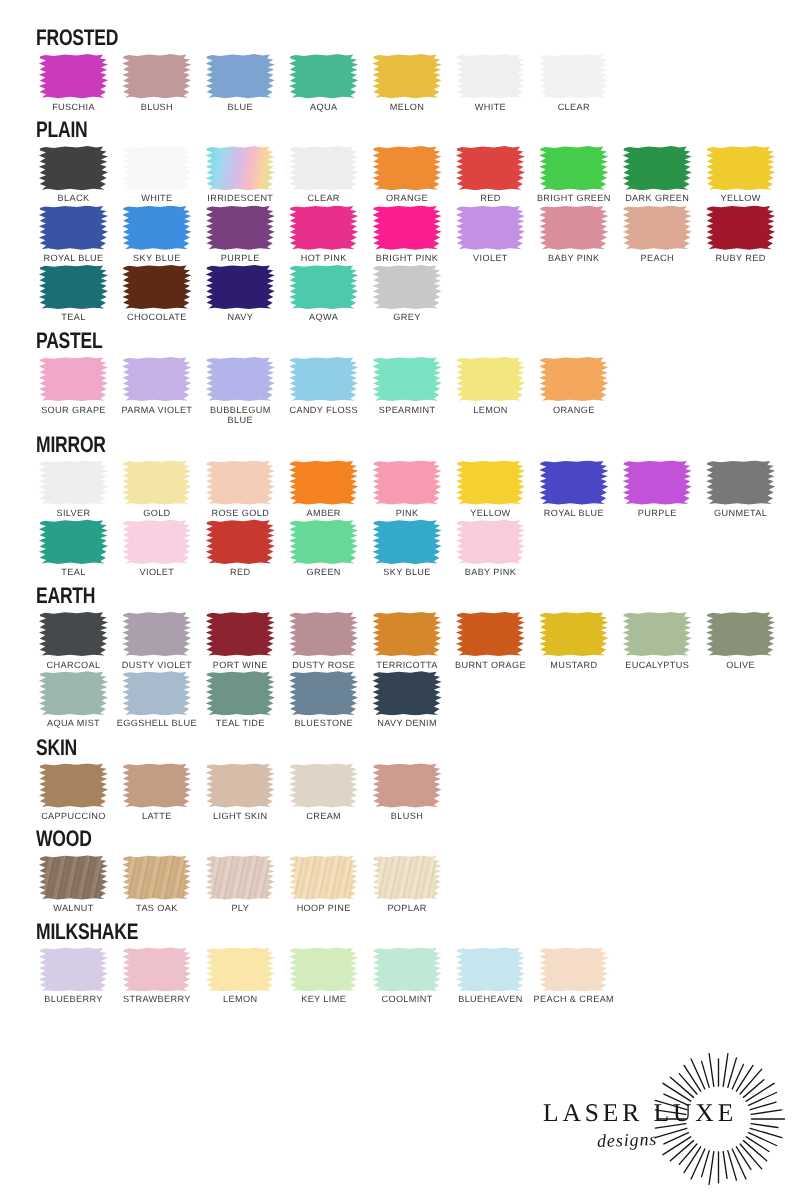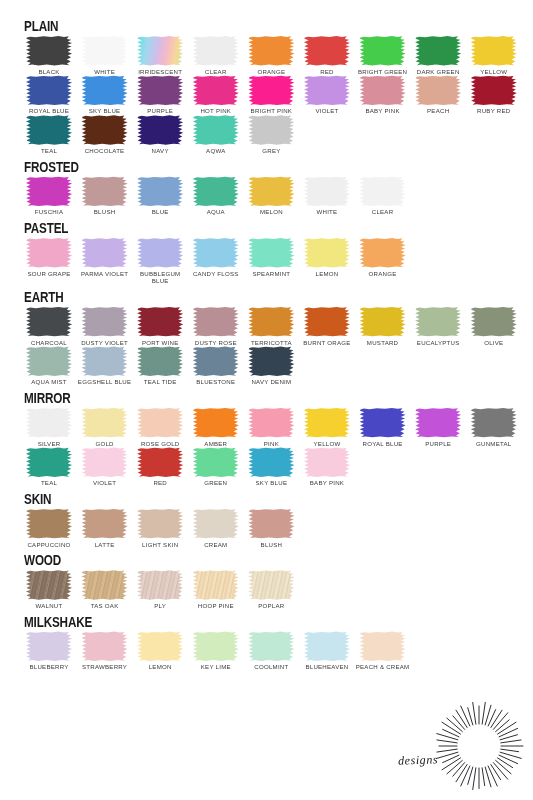--- a/index.html
+++ b/index.html
@@ -116,210 +116,210 @@
     transform: rotate(-2deg);
   }
   #sunburst { position: absolute; right: 0; top: 2px; }
 </style>
 </head>
 <body>
 
 <div id="sheet">
   <div id="sections-root">
       <div class="section">
-        <div class="section-title" style="color: rgb(27, 27, 27);">PLAIN</div>
-        <div class="row">
-          <div class="swatch-cell">
-            <div class="swatch">
-              <div class="paint" style="background-color: rgb(65, 65, 65);"></div>
-            </div>
-            <div class="swatch-label" style="color: rgb(59, 59, 59);">BLACK</div>
-          </div>
-          <div class="swatch-cell">
-            <div class="swatch">
-              <div class="paint" style="background-color: rgb(247, 247, 247);"></div>
+        <div class="section-title" style="color: rgb(27, 27, 27);">FROSTED</div>
+        <div class="row">
+          <div class="swatch-cell">
+            <div class="swatch">
+              <div class="paint" style="background-color: rgb(201, 59, 187);"></div>
+            </div>
+            <div class="swatch-label" style="color: rgb(59, 59, 59);">FUSCHIA</div>
+          </div>
+          <div class="swatch-cell">
+            <div class="swatch">
+              <div class="paint" style="background-color: rgb(192, 154, 153);"></div>
+            </div>
+            <div class="swatch-label" style="color: rgb(59, 59, 59);">BLUSH</div>
+          </div>
+          <div class="swatch-cell">
+            <div class="swatch">
+              <div class="paint" style="background-color: rgb(125, 163, 209);"></div>
+            </div>
+            <div class="swatch-label" style="color: rgb(59, 59, 59);">BLUE</div>
+          </div>
+          <div class="swatch-cell">
+            <div class="swatch">
+              <div class="paint" style="background-color: rgb(70, 184, 147);"></div>
+            </div>
+            <div class="swatch-label" style="color: rgb(59, 59, 59);">AQUA</div>
+          </div>
+          <div class="swatch-cell">
+            <div class="swatch">
+              <div class="paint" style="background-color: rgb(233, 189, 63);"></div>
+            </div>
+            <div class="swatch-label" style="color: rgb(59, 59, 59);">MELON</div>
+          </div>
+          <div class="swatch-cell">
+            <div class="swatch">
+              <div class="paint" style="background-color: rgb(239, 239, 239);"></div>
             </div>
             <div class="swatch-label" style="color: rgb(59, 59, 59);">WHITE</div>
           </div>
           <div class="swatch-cell">
             <div class="swatch">
-              <div class="paint" style="background: linear-gradient(100deg, rgb(95, 224, 221) 0%, rgb(159, 217, 239) 22%, rgb(212, 188, 232) 45%, rgb(246, 185, 200) 62%, rgb(247, 215, 154) 80%, rgb(201, 232, 154) 100%);"></div>
-            </div>
-            <div class="swatch-label" style="color: rgb(59, 59, 59);">IRRIDESCENT</div>
-          </div>
-          <div class="swatch-cell">
-            <div class="swatch">
-              <div class="paint" style="background-color: rgb(237, 237, 237);"></div>
+              <div class="paint" style="background-color: rgb(242, 242, 242);"></div>
             </div>
             <div class="swatch-label" style="color: rgb(59, 59, 59);">CLEAR</div>
-          </div>
-          <div class="swatch-cell">
-            <div class="swatch">
-              <div class="paint" style="background-color: rgb(239, 140, 51);"></div>
-            </div>
-            <div class="swatch-label" style="color: rgb(59, 59, 59);">ORANGE</div>
-          </div>
-          <div class="swatch-cell">
-            <div class="swatch">
-              <div class="paint" style="background-color: rgb(221, 67, 64);"></div>
-            </div>
-            <div class="swatch-label" style="color: rgb(59, 59, 59);">RED</div>
-          </div>
-          <div class="swatch-cell">
-            <div class="swatch">
-              <div class="paint" style="background-color: rgb(69, 204, 74);"></div>
-            </div>
-            <div class="swatch-label" style="color: rgb(59, 59, 59);">BRIGHT GREEN</div>
-          </div>
-          <div class="swatch-cell">
-            <div class="swatch">
-              <div class="paint" style="background-color: rgb(42, 147, 72);"></div>
-            </div>
-            <div class="swatch-label" style="color: rgb(59, 59, 59);">DARK GREEN</div>
-          </div>
-          <div class="swatch-cell">
-            <div class="swatch">
-              <div class="paint" style="background-color: rgb(240, 203, 48);"></div>
-            </div>
-            <div class="swatch-label" style="color: rgb(59, 59, 59);">YELLOW</div>
-          </div>
-        </div>
-        <div class="row">
-          <div class="swatch-cell">
-            <div class="swatch">
-              <div class="paint" style="background-color: rgb(58, 84, 164);"></div>
-            </div>
-            <div class="swatch-label" style="color: rgb(59, 59, 59);">ROYAL BLUE</div>
-          </div>
-          <div class="swatch-cell">
-            <div class="swatch">
-              <div class="paint" style="background-color: rgb(61, 142, 222);"></div>
-            </div>
-            <div class="swatch-label" style="color: rgb(59, 59, 59);">SKY BLUE</div>
-          </div>
-          <div class="swatch-cell">
-            <div class="swatch">
-              <div class="paint" style="background-color: rgb(122, 63, 126);"></div>
-            </div>
-            <div class="swatch-label" style="color: rgb(59, 59, 59);">PURPLE</div>
-          </div>
-          <div class="swatch-cell">
-            <div class="swatch">
-              <div class="paint" style="background-color: rgb(232, 48, 138);"></div>
-            </div>
-            <div class="swatch-label" style="color: rgb(59, 59, 59);">HOT PINK</div>
-          </div>
-          <div class="swatch-cell">
-            <div class="swatch">
-              <div class="paint" style="background-color: rgb(250, 30, 142);"></div>
-            </div>
-            <div class="swatch-label" style="color: rgb(59, 59, 59);">BRIGHT PINK</div>
-          </div>
-          <div class="swatch-cell">
-            <div class="swatch">
-              <div class="paint" style="background-color: rgb(196, 144, 228);"></div>
-            </div>
-            <div class="swatch-label" style="color: rgb(59, 59, 59);">VIOLET</div>
-          </div>
-          <div class="swatch-cell">
-            <div class="swatch">
-              <div class="paint" style="background-color: rgb(217, 142, 155);"></div>
-            </div>
-            <div class="swatch-label" style="color: rgb(59, 59, 59);">BABY PINK</div>
-          </div>
-          <div class="swatch-cell">
-            <div class="swatch">
-              <div class="paint" style="background-color: rgb(221, 168, 147);"></div>
-            </div>
-            <div class="swatch-label" style="color: rgb(59, 59, 59);">PEACH</div>
-          </div>
-          <div class="swatch-cell">
-            <div class="swatch">
-              <div class="paint" style="background-color: rgb(163, 23, 44);"></div>
-            </div>
-            <div class="swatch-label" style="color: rgb(59, 59, 59);">RUBY RED</div>
-          </div>
-        </div>
-        <div class="row">
-          <div class="swatch-cell">
-            <div class="swatch">
-              <div class="paint" style="background-color: rgb(28, 110, 118);"></div>
-            </div>
-            <div class="swatch-label" style="color: rgb(59, 59, 59);">TEAL</div>
-          </div>
-          <div class="swatch-cell">
-            <div class="swatch">
-              <div class="paint" style="background-color: rgb(93, 42, 22);"></div>
-            </div>
-            <div class="swatch-label" style="color: rgb(59, 59, 59);">CHOCOLATE</div>
-          </div>
-          <div class="swatch-cell">
-            <div class="swatch">
-              <div class="paint" style="background-color: rgb(45, 28, 112);"></div>
-            </div>
-            <div class="swatch-label" style="color: rgb(59, 59, 59);">NAVY</div>
-          </div>
-          <div class="swatch-cell">
-            <div class="swatch">
-              <div class="paint" style="background-color: rgb(77, 201, 173);"></div>
-            </div>
-            <div class="swatch-label" style="color: rgb(59, 59, 59);">AQWA</div>
-          </div>
-          <div class="swatch-cell">
-            <div class="swatch">
-              <div class="paint" style="background-color: rgb(200, 200, 200);"></div>
-            </div>
-            <div class="swatch-label" style="color: rgb(59, 59, 59);">GREY</div>
           </div>
         </div>
       </div>
       <div class="section">
-        <div class="section-title" style="color: rgb(27, 27, 27);">FROSTED</div>
-        <div class="row">
-          <div class="swatch-cell">
-            <div class="swatch">
-              <div class="paint" style="background-color: rgb(201, 59, 187);"></div>
-            </div>
-            <div class="swatch-label" style="color: rgb(59, 59, 59);">FUSCHIA</div>
-          </div>
-          <div class="swatch-cell">
-            <div class="swatch">
-              <div class="paint" style="background-color: rgb(192, 154, 153);"></div>
-            </div>
-            <div class="swatch-label" style="color: rgb(59, 59, 59);">BLUSH</div>
-          </div>
-          <div class="swatch-cell">
-            <div class="swatch">
-              <div class="paint" style="background-color: rgb(125, 163, 209);"></div>
-            </div>
-            <div class="swatch-label" style="color: rgb(59, 59, 59);">BLUE</div>
-          </div>
-          <div class="swatch-cell">
-            <div class="swatch">
-              <div class="paint" style="background-color: rgb(70, 184, 147);"></div>
-            </div>
-            <div class="swatch-label" style="color: rgb(59, 59, 59);">AQUA</div>
-          </div>
-          <div class="swatch-cell">
-            <div class="swatch">
-              <div class="paint" style="background-color: rgb(233, 189, 63);"></div>
-            </div>
-            <div class="swatch-label" style="color: rgb(59, 59, 59);">MELON</div>
-          </div>
-          <div class="swatch-cell">
-            <div class="swatch">
-              <div class="paint" style="background-color: rgb(239, 239, 239);"></div>
+        <div class="section-title" style="color: rgb(27, 27, 27);">PLAIN</div>
+        <div class="row">
+          <div class="swatch-cell">
+            <div class="swatch">
+              <div class="paint" style="background-color: rgb(65, 65, 65);"></div>
+            </div>
+            <div class="swatch-label" style="color: rgb(59, 59, 59);">BLACK</div>
+          </div>
+          <div class="swatch-cell">
+            <div class="swatch">
+              <div class="paint" style="background-color: rgb(247, 247, 247);"></div>
             </div>
             <div class="swatch-label" style="color: rgb(59, 59, 59);">WHITE</div>
           </div>
           <div class="swatch-cell">
             <div class="swatch">
-              <div class="paint" style="background-color: rgb(242, 242, 242);"></div>
+              <div class="paint" style="background: linear-gradient(100deg, rgb(95, 224, 221) 0%, rgb(159, 217, 239) 22%, rgb(212, 188, 232) 45%, rgb(246, 185, 200) 62%, rgb(247, 215, 154) 80%, rgb(201, 232, 154) 100%);"></div>
+            </div>
+            <div class="swatch-label" style="color: rgb(59, 59, 59);">IRRIDESCENT</div>
+          </div>
+          <div class="swatch-cell">
+            <div class="swatch">
+              <div class="paint" style="background-color: rgb(237, 237, 237);"></div>
             </div>
             <div class="swatch-label" style="color: rgb(59, 59, 59);">CLEAR</div>
+          </div>
+          <div class="swatch-cell">
+            <div class="swatch">
+              <div class="paint" style="background-color: rgb(239, 140, 51);"></div>
+            </div>
+            <div class="swatch-label" style="color: rgb(59, 59, 59);">ORANGE</div>
+          </div>
+          <div class="swatch-cell">
+            <div class="swatch">
+              <div class="paint" style="background-color: rgb(221, 67, 64);"></div>
+            </div>
+            <div class="swatch-label" style="color: rgb(59, 59, 59);">RED</div>
+          </div>
+          <div class="swatch-cell">
+            <div class="swatch">
+              <div class="paint" style="background-color: rgb(69, 204, 74);"></div>
+            </div>
+            <div class="swatch-label" style="color: rgb(59, 59, 59);">BRIGHT GREEN</div>
+          </div>
+          <div class="swatch-cell">
+            <div class="swatch">
+              <div class="paint" style="background-color: rgb(42, 147, 72);"></div>
+            </div>
+            <div class="swatch-label" style="color: rgb(59, 59, 59);">DARK GREEN</div>
+          </div>
+          <div class="swatch-cell">
+            <div class="swatch">
+              <div class="paint" style="background-color: rgb(240, 203, 48);"></div>
+            </div>
+            <div class="swatch-label" style="color: rgb(59, 59, 59);">YELLOW</div>
+          </div>
+        </div>
+        <div class="row">
+          <div class="swatch-cell">
+            <div class="swatch">
+              <div class="paint" style="background-color: rgb(58, 84, 164);"></div>
+            </div>
+            <div class="swatch-label" style="color: rgb(59, 59, 59);">ROYAL BLUE</div>
+          </div>
+          <div class="swatch-cell">
+            <div class="swatch">
+              <div class="paint" style="background-color: rgb(61, 142, 222);"></div>
+            </div>
+            <div class="swatch-label" style="color: rgb(59, 59, 59);">SKY BLUE</div>
+          </div>
+          <div class="swatch-cell">
+            <div class="swatch">
+              <div class="paint" style="background-color: rgb(122, 63, 126);"></div>
+            </div>
+            <div class="swatch-label" style="color: rgb(59, 59, 59);">PURPLE</div>
+          </div>
+          <div class="swatch-cell">
+            <div class="swatch">
+              <div class="paint" style="background-color: rgb(232, 48, 138);"></div>
+            </div>
+            <div class="swatch-label" style="color: rgb(59, 59, 59);">HOT PINK</div>
+          </div>
+          <div class="swatch-cell">
+            <div class="swatch">
+              <div class="paint" style="background-color: rgb(250, 30, 142);"></div>
+            </div>
+            <div class="swatch-label" style="color: rgb(59, 59, 59);">BRIGHT PINK</div>
+          </div>
+          <div class="swatch-cell">
+            <div class="swatch">
+              <div class="paint" style="background-color: rgb(196, 144, 228);"></div>
+            </div>
+            <div class="swatch-label" style="color: rgb(59, 59, 59);">VIOLET</div>
+          </div>
+          <div class="swatch-cell">
+            <div class="swatch">
+              <div class="paint" style="background-color: rgb(217, 142, 155);"></div>
+            </div>
+            <div class="swatch-label" style="color: rgb(59, 59, 59);">BABY PINK</div>
+          </div>
+          <div class="swatch-cell">
+            <div class="swatch">
+              <div class="paint" style="background-color: rgb(221, 168, 147);"></div>
+            </div>
+            <div class="swatch-label" style="color: rgb(59, 59, 59);">PEACH</div>
+          </div>
+          <div class="swatch-cell">
+            <div class="swatch">
+              <div class="paint" style="background-color: rgb(163, 23, 44);"></div>
+            </div>
+            <div class="swatch-label" style="color: rgb(59, 59, 59);">RUBY RED</div>
+          </div>
+        </div>
+        <div class="row">
+          <div class="swatch-cell">
+            <div class="swatch">
+              <div class="paint" style="background-color: rgb(28, 110, 118);"></div>
+            </div>
+            <div class="swatch-label" style="color: rgb(59, 59, 59);">TEAL</div>
+          </div>
+          <div class="swatch-cell">
+            <div class="swatch">
+              <div class="paint" style="background-color: rgb(93, 42, 22);"></div>
+            </div>
+            <div class="swatch-label" style="color: rgb(59, 59, 59);">CHOCOLATE</div>
+          </div>
+          <div class="swatch-cell">
+            <div class="swatch">
+              <div class="paint" style="background-color: rgb(45, 28, 112);"></div>
+            </div>
+            <div class="swatch-label" style="color: rgb(59, 59, 59);">NAVY</div>
+          </div>
+          <div class="swatch-cell">
+            <div class="swatch">
+              <div class="paint" style="background-color: rgb(77, 201, 173);"></div>
+            </div>
+            <div class="swatch-label" style="color: rgb(59, 59, 59);">AQWA</div>
+          </div>
+          <div class="swatch-cell">
+            <div class="swatch">
+              <div class="paint" style="background-color: rgb(200, 200, 200);"></div>
+            </div>
+            <div class="swatch-label" style="color: rgb(59, 59, 59);">GREY</div>
           </div>
         </div>
       </div>
       <div class="section">
         <div class="section-title" style="color: rgb(27, 27, 27);">PASTEL</div>
         <div class="row">
           <div class="swatch-cell">
             <div class="swatch">
               <div class="paint" style="background-color: rgb(240, 167, 200);"></div>
             </div>
@@ -357,204 +357,204 @@
           </div>
           <div class="swatch-cell">
             <div class="swatch">
               <div class="paint" style="background-color: rgb(244, 168, 94);"></div>
             </div>
             <div class="swatch-label" style="color: rgb(59, 59, 59);">ORANGE</div>
           </div>
         </div>
       </div>
       <div class="section">
-        <div class="section-title" style="color: rgb(27, 27, 27);">EARTH</div>
-        <div class="row">
-          <div class="swatch-cell">
-            <div class="swatch">
-              <div class="paint" style="background-color: rgb(69, 73, 76);"></div>
-            </div>
-            <div class="swatch-label" style="color: rgb(59, 59, 59);">CHARCOAL</div>
-          </div>
-          <div class="swatch-cell">
-            <div class="swatch">
-              <div class="paint" style="background-color: rgb(171, 159, 173);"></div>
-            </div>
-            <div class="swatch-label" style="color: rgb(59, 59, 59);">DUSTY VIOLET</div>
-          </div>
-          <div class="swatch-cell">
-            <div class="swatch">
-              <div class="paint" style="background-color: rgb(140, 35, 49);"></div>
-            </div>
-            <div class="swatch-label" style="color: rgb(59, 59, 59);">PORT WINE</div>
-          </div>
-          <div class="swatch-cell">
-            <div class="swatch">
-              <div class="paint" style="background-color: rgb(185, 143, 150);"></div>
-            </div>
-            <div class="swatch-label" style="color: rgb(59, 59, 59);">DUSTY ROSE</div>
-          </div>
-          <div class="swatch-cell">
-            <div class="swatch">
-              <div class="paint" style="background-color: rgb(213, 135, 44);"></div>
-            </div>
-            <div class="swatch-label" style="color: rgb(59, 59, 59);">TERRICOTTA</div>
-          </div>
-          <div class="swatch-cell">
-            <div class="swatch">
-              <div class="paint" style="background-color: rgb(203, 90, 28);"></div>
-            </div>
-            <div class="swatch-label" style="color: rgb(59, 59, 59);">BURNT ORAGE</div>
-          </div>
-          <div class="swatch-cell">
-            <div class="swatch">
-              <div class="paint" style="background-color: rgb(223, 187, 35);"></div>
-            </div>
-            <div class="swatch-label" style="color: rgb(59, 59, 59);">MUSTARD</div>
-          </div>
-          <div class="swatch-cell">
-            <div class="swatch">
-              <div class="paint" style="background-color: rgb(169, 189, 153);"></div>
-            </div>
-            <div class="swatch-label" style="color: rgb(59, 59, 59);">EUCALYPTUS</div>
-          </div>
-          <div class="swatch-cell">
-            <div class="swatch">
-              <div class="paint" style="background-color: rgb(135, 146, 121);"></div>
-            </div>
-            <div class="swatch-label" style="color: rgb(59, 59, 59);">OLIVE</div>
-          </div>
-        </div>
-        <div class="row">
-          <div class="swatch-cell">
-            <div class="swatch">
-              <div class="paint" style="background-color: rgb(156, 183, 171);"></div>
-            </div>
-            <div class="swatch-label" style="color: rgb(59, 59, 59);">AQUA MIST</div>
-          </div>
-          <div class="swatch-cell">
-            <div class="swatch">
-              <div class="paint" style="background-color: rgb(168, 187, 205);"></div>
-            </div>
-            <div class="swatch-label" style="color: rgb(59, 59, 59);">EGGSHELL BLUE</div>
-          </div>
-          <div class="swatch-cell">
-            <div class="swatch">
-              <div class="paint" style="background-color: rgb(110, 147, 137);"></div>
-            </div>
-            <div class="swatch-label" style="color: rgb(59, 59, 59);">TEAL TIDE</div>
-          </div>
-          <div class="swatch-cell">
-            <div class="swatch">
-              <div class="paint" style="background-color: rgb(107, 131, 150);"></div>
-            </div>
-            <div class="swatch-label" style="color: rgb(59, 59, 59);">BLUESTONE</div>
-          </div>
-          <div class="swatch-cell">
-            <div class="swatch">
-              <div class="paint" style="background-color: rgb(52, 67, 81);"></div>
-            </div>
-            <div class="swatch-label" style="color: rgb(59, 59, 59);">NAVY DENIM</div>
+        <div class="section-title" style="color: rgb(27, 27, 27);">MIRROR</div>
+        <div class="row">
+          <div class="swatch-cell">
+            <div class="swatch">
+              <div class="paint" style="background-color: rgb(238, 238, 238);"></div>
+            </div>
+            <div class="swatch-label" style="color: rgb(59, 59, 59);">SILVER</div>
+          </div>
+          <div class="swatch-cell">
+            <div class="swatch">
+              <div class="paint" style="background-color: rgb(242, 229, 166);"></div>
+            </div>
+            <div class="swatch-label" style="color: rgb(59, 59, 59);">GOLD</div>
+          </div>
+          <div class="swatch-cell">
+            <div class="swatch">
+              <div class="paint" style="background-color: rgb(245, 204, 182);"></div>
+            </div>
+            <div class="swatch-label" style="color: rgb(59, 59, 59);">ROSE GOLD</div>
+          </div>
+          <div class="swatch-cell">
+            <div class="swatch">
+              <div class="paint" style="background-color: rgb(245, 130, 32);"></div>
+            </div>
+            <div class="swatch-label" style="color: rgb(59, 59, 59);">AMBER</div>
+          </div>
+          <div class="swatch-cell">
+            <div class="swatch">
+              <div class="paint" style="background-color: rgb(247, 155, 176);"></div>
+            </div>
+            <div class="swatch-label" style="color: rgb(59, 59, 59);">PINK</div>
+          </div>
+          <div class="swatch-cell">
+            <div class="swatch">
+              <div class="paint" style="background-color: rgb(245, 208, 46);"></div>
+            </div>
+            <div class="swatch-label" style="color: rgb(59, 59, 59);">YELLOW</div>
+          </div>
+          <div class="swatch-cell">
+            <div class="swatch">
+              <div class="paint" style="background-color: rgb(74, 71, 196);"></div>
+            </div>
+            <div class="swatch-label" style="color: rgb(59, 59, 59);">ROYAL BLUE</div>
+          </div>
+          <div class="swatch-cell">
+            <div class="swatch">
+              <div class="paint" style="background-color: rgb(194, 82, 216);"></div>
+            </div>
+            <div class="swatch-label" style="color: rgb(59, 59, 59);">PURPLE</div>
+          </div>
+          <div class="swatch-cell">
+            <div class="swatch">
+              <div class="paint" style="background-color: rgb(120, 120, 120);"></div>
+            </div>
+            <div class="swatch-label" style="color: rgb(59, 59, 59);">GUNMETAL</div>
+          </div>
+        </div>
+        <div class="row">
+          <div class="swatch-cell">
+            <div class="swatch">
+              <div class="paint" style="background-color: rgb(40, 160, 136);"></div>
+            </div>
+            <div class="swatch-label" style="color: rgb(59, 59, 59);">TEAL</div>
+          </div>
+          <div class="swatch-cell">
+            <div class="swatch">
+              <div class="paint" style="background-color: rgb(249, 207, 226);"></div>
+            </div>
+            <div class="swatch-label" style="color: rgb(59, 59, 59);">VIOLET</div>
+          </div>
+          <div class="swatch-cell">
+            <div class="swatch">
+              <div class="paint" style="background-color: rgb(201, 55, 49);"></div>
+            </div>
+            <div class="swatch-label" style="color: rgb(59, 59, 59);">RED</div>
+          </div>
+          <div class="swatch-cell">
+            <div class="swatch">
+              <div class="paint" style="background-color: rgb(102, 217, 152);"></div>
+            </div>
+            <div class="swatch-label" style="color: rgb(59, 59, 59);">GREEN</div>
+          </div>
+          <div class="swatch-cell">
+            <div class="swatch">
+              <div class="paint" style="background-color: rgb(53, 169, 202);"></div>
+            </div>
+            <div class="swatch-label" style="color: rgb(59, 59, 59);">SKY BLUE</div>
+          </div>
+          <div class="swatch-cell">
+            <div class="swatch">
+              <div class="paint" style="background-color: rgb(249, 204, 221);"></div>
+            </div>
+            <div class="swatch-label" style="color: rgb(59, 59, 59);">BABY PINK</div>
           </div>
         </div>
       </div>
       <div class="section">
-        <div class="section-title" style="color: rgb(27, 27, 27);">MIRROR</div>
-        <div class="row">
-          <div class="swatch-cell">
-            <div class="swatch">
-              <div class="paint" style="background-color: rgb(238, 238, 238);"></div>
-            </div>
-            <div class="swatch-label" style="color: rgb(59, 59, 59);">SILVER</div>
-          </div>
-          <div class="swatch-cell">
-            <div class="swatch">
-              <div class="paint" style="background-color: rgb(242, 229, 166);"></div>
-            </div>
-            <div class="swatch-label" style="color: rgb(59, 59, 59);">GOLD</div>
-          </div>
-          <div class="swatch-cell">
-            <div class="swatch">
-              <div class="paint" style="background-color: rgb(245, 204, 182);"></div>
-            </div>
-            <div class="swatch-label" style="color: rgb(59, 59, 59);">ROSE GOLD</div>
-          </div>
-          <div class="swatch-cell">
-            <div class="swatch">
-              <div class="paint" style="background-color: rgb(245, 130, 32);"></div>
-            </div>
-            <div class="swatch-label" style="color: rgb(59, 59, 59);">AMBER</div>
-          </div>
-          <div class="swatch-cell">
-            <div class="swatch">
-              <div class="paint" style="background-color: rgb(247, 155, 176);"></div>
-            </div>
-            <div class="swatch-label" style="color: rgb(59, 59, 59);">PINK</div>
-          </div>
-          <div class="swatch-cell">
-            <div class="swatch">
-              <div class="paint" style="background-color: rgb(245, 208, 46);"></div>
-            </div>
-            <div class="swatch-label" style="color: rgb(59, 59, 59);">YELLOW</div>
-          </div>
-          <div class="swatch-cell">
-            <div class="swatch">
-              <div class="paint" style="background-color: rgb(74, 71, 196);"></div>
-            </div>
-            <div class="swatch-label" style="color: rgb(59, 59, 59);">ROYAL BLUE</div>
-          </div>
-          <div class="swatch-cell">
-            <div class="swatch">
-              <div class="paint" style="background-color: rgb(194, 82, 216);"></div>
-            </div>
-            <div class="swatch-label" style="color: rgb(59, 59, 59);">PURPLE</div>
-          </div>
-          <div class="swatch-cell">
-            <div class="swatch">
-              <div class="paint" style="background-color: rgb(120, 120, 120);"></div>
-            </div>
-            <div class="swatch-label" style="color: rgb(59, 59, 59);">GUNMETAL</div>
-          </div>
-        </div>
-        <div class="row">
-          <div class="swatch-cell">
-            <div class="swatch">
-              <div class="paint" style="background-color: rgb(40, 160, 136);"></div>
-            </div>
-            <div class="swatch-label" style="color: rgb(59, 59, 59);">TEAL</div>
-          </div>
-          <div class="swatch-cell">
-            <div class="swatch">
-              <div class="paint" style="background-color: rgb(249, 207, 226);"></div>
-            </div>
-            <div class="swatch-label" style="color: rgb(59, 59, 59);">VIOLET</div>
-          </div>
-          <div class="swatch-cell">
-            <div class="swatch">
-              <div class="paint" style="background-color: rgb(201, 55, 49);"></div>
-            </div>
-            <div class="swatch-label" style="color: rgb(59, 59, 59);">RED</div>
-          </div>
-          <div class="swatch-cell">
-            <div class="swatch">
-              <div class="paint" style="background-color: rgb(102, 217, 152);"></div>
-            </div>
-            <div class="swatch-label" style="color: rgb(59, 59, 59);">GREEN</div>
-          </div>
-          <div class="swatch-cell">
-            <div class="swatch">
-              <div class="paint" style="background-color: rgb(53, 169, 202);"></div>
-            </div>
-            <div class="swatch-label" style="color: rgb(59, 59, 59);">SKY BLUE</div>
-          </div>
-          <div class="swatch-cell">
-            <div class="swatch">
-              <div class="paint" style="background-color: rgb(249, 204, 221);"></div>
-            </div>
-            <div class="swatch-label" style="color: rgb(59, 59, 59);">BABY PINK</div>
+        <div class="section-title" style="color: rgb(27, 27, 27);">EARTH</div>
+        <div class="row">
+          <div class="swatch-cell">
+            <div class="swatch">
+              <div class="paint" style="background-color: rgb(69, 73, 76);"></div>
+            </div>
+            <div class="swatch-label" style="color: rgb(59, 59, 59);">CHARCOAL</div>
+          </div>
+          <div class="swatch-cell">
+            <div class="swatch">
+              <div class="paint" style="background-color: rgb(171, 159, 173);"></div>
+            </div>
+            <div class="swatch-label" style="color: rgb(59, 59, 59);">DUSTY VIOLET</div>
+          </div>
+          <div class="swatch-cell">
+            <div class="swatch">
+              <div class="paint" style="background-color: rgb(140, 35, 49);"></div>
+            </div>
+            <div class="swatch-label" style="color: rgb(59, 59, 59);">PORT WINE</div>
+          </div>
+          <div class="swatch-cell">
+            <div class="swatch">
+              <div class="paint" style="background-color: rgb(185, 143, 150);"></div>
+            </div>
+            <div class="swatch-label" style="color: rgb(59, 59, 59);">DUSTY ROSE</div>
+          </div>
+          <div class="swatch-cell">
+            <div class="swatch">
+              <div class="paint" style="background-color: rgb(213, 135, 44);"></div>
+            </div>
+            <div class="swatch-label" style="color: rgb(59, 59, 59);">TERRICOTTA</div>
+          </div>
+          <div class="swatch-cell">
+            <div class="swatch">
+              <div class="paint" style="background-color: rgb(203, 90, 28);"></div>
+            </div>
+            <div class="swatch-label" style="color: rgb(59, 59, 59);">BURNT ORAGE</div>
+          </div>
+          <div class="swatch-cell">
+            <div class="swatch">
+              <div class="paint" style="background-color: rgb(223, 187, 35);"></div>
+            </div>
+            <div class="swatch-label" style="color: rgb(59, 59, 59);">MUSTARD</div>
+          </div>
+          <div class="swatch-cell">
+            <div class="swatch">
+              <div class="paint" style="background-color: rgb(169, 189, 153);"></div>
+            </div>
+            <div class="swatch-label" style="color: rgb(59, 59, 59);">EUCALYPTUS</div>
+          </div>
+          <div class="swatch-cell">
+            <div class="swatch">
+              <div class="paint" style="background-color: rgb(135, 146, 121);"></div>
+            </div>
+            <div class="swatch-label" style="color: rgb(59, 59, 59);">OLIVE</div>
+          </div>
+        </div>
+        <div class="row">
+          <div class="swatch-cell">
+            <div class="swatch">
+              <div class="paint" style="background-color: rgb(156, 183, 171);"></div>
+            </div>
+            <div class="swatch-label" style="color: rgb(59, 59, 59);">AQUA MIST</div>
+          </div>
+          <div class="swatch-cell">
+            <div class="swatch">
+              <div class="paint" style="background-color: rgb(168, 187, 205);"></div>
+            </div>
+            <div class="swatch-label" style="color: rgb(59, 59, 59);">EGGSHELL BLUE</div>
+          </div>
+          <div class="swatch-cell">
+            <div class="swatch">
+              <div class="paint" style="background-color: rgb(110, 147, 137);"></div>
+            </div>
+            <div class="swatch-label" style="color: rgb(59, 59, 59);">TEAL TIDE</div>
+          </div>
+          <div class="swatch-cell">
+            <div class="swatch">
+              <div class="paint" style="background-color: rgb(107, 131, 150);"></div>
+            </div>
+            <div class="swatch-label" style="color: rgb(59, 59, 59);">BLUESTONE</div>
+          </div>
+          <div class="swatch-cell">
+            <div class="swatch">
+              <div class="paint" style="background-color: rgb(52, 67, 81);"></div>
+            </div>
+            <div class="swatch-label" style="color: rgb(59, 59, 59);">NAVY DENIM</div>
           </div>
         </div>
       </div>
       <div class="section">
         <div class="section-title" style="color: rgb(27, 27, 27);">SKIN</div>
         <div class="row">
           <div class="swatch-cell">
             <div class="swatch">
               <div class="paint" style="background-color: rgb(167, 130, 95);"></div>
             </div>
@@ -710,15 +710,16 @@
         <line x1="24.89" y1="39.80" x2="3.78" y2="33.60" stroke="#14161a" stroke-width="0.9" stroke-linecap="round"></line>
         <line x1="25.99" y1="36.86" x2="9.61" y2="29.38" stroke="#14161a" stroke-width="0.9" stroke-linecap="round"></line>
         <line x1="27.49" y1="34.11" x2="8.98" y2="22.21" stroke="#14161a" stroke-width="0.9" stroke-linecap="round"></line>
         <line x1="29.37" y1="31.59" x2="13.88" y2="18.17" stroke="#14161a" stroke-width="0.9" stroke-linecap="round"></line>
         <line x1="31.59" y1="29.37" x2="19.81" y2="15.77" stroke="#14161a" stroke-width="0.9" stroke-linecap="round"></line>
         <line x1="34.11" y1="27.49" x2="23.02" y2="10.25" stroke="#14161a" stroke-width="0.9" stroke-linecap="round"></line>
         <line x1="36.86" y1="25.99" x2="27.72" y2="5.98" stroke="#14161a" stroke-width="0.9" stroke-linecap="round"></line>
         <line x1="39.80" y1="24.89" x2="34.73" y2="7.62" stroke="#14161a" stroke-width="0.9" stroke-linecap="round"></line>
         <line x1="42.87" y1="24.22" x2="39.74" y2="2.45" stroke="#14161a" stroke-width="0.9" stroke-linecap="round"></line>
       </svg>
+    <div class="logo-word">LASER LUXE</div>
     <div class="logo-sub">designs</div>
   </div>
 </div>
 
 </body></html>

